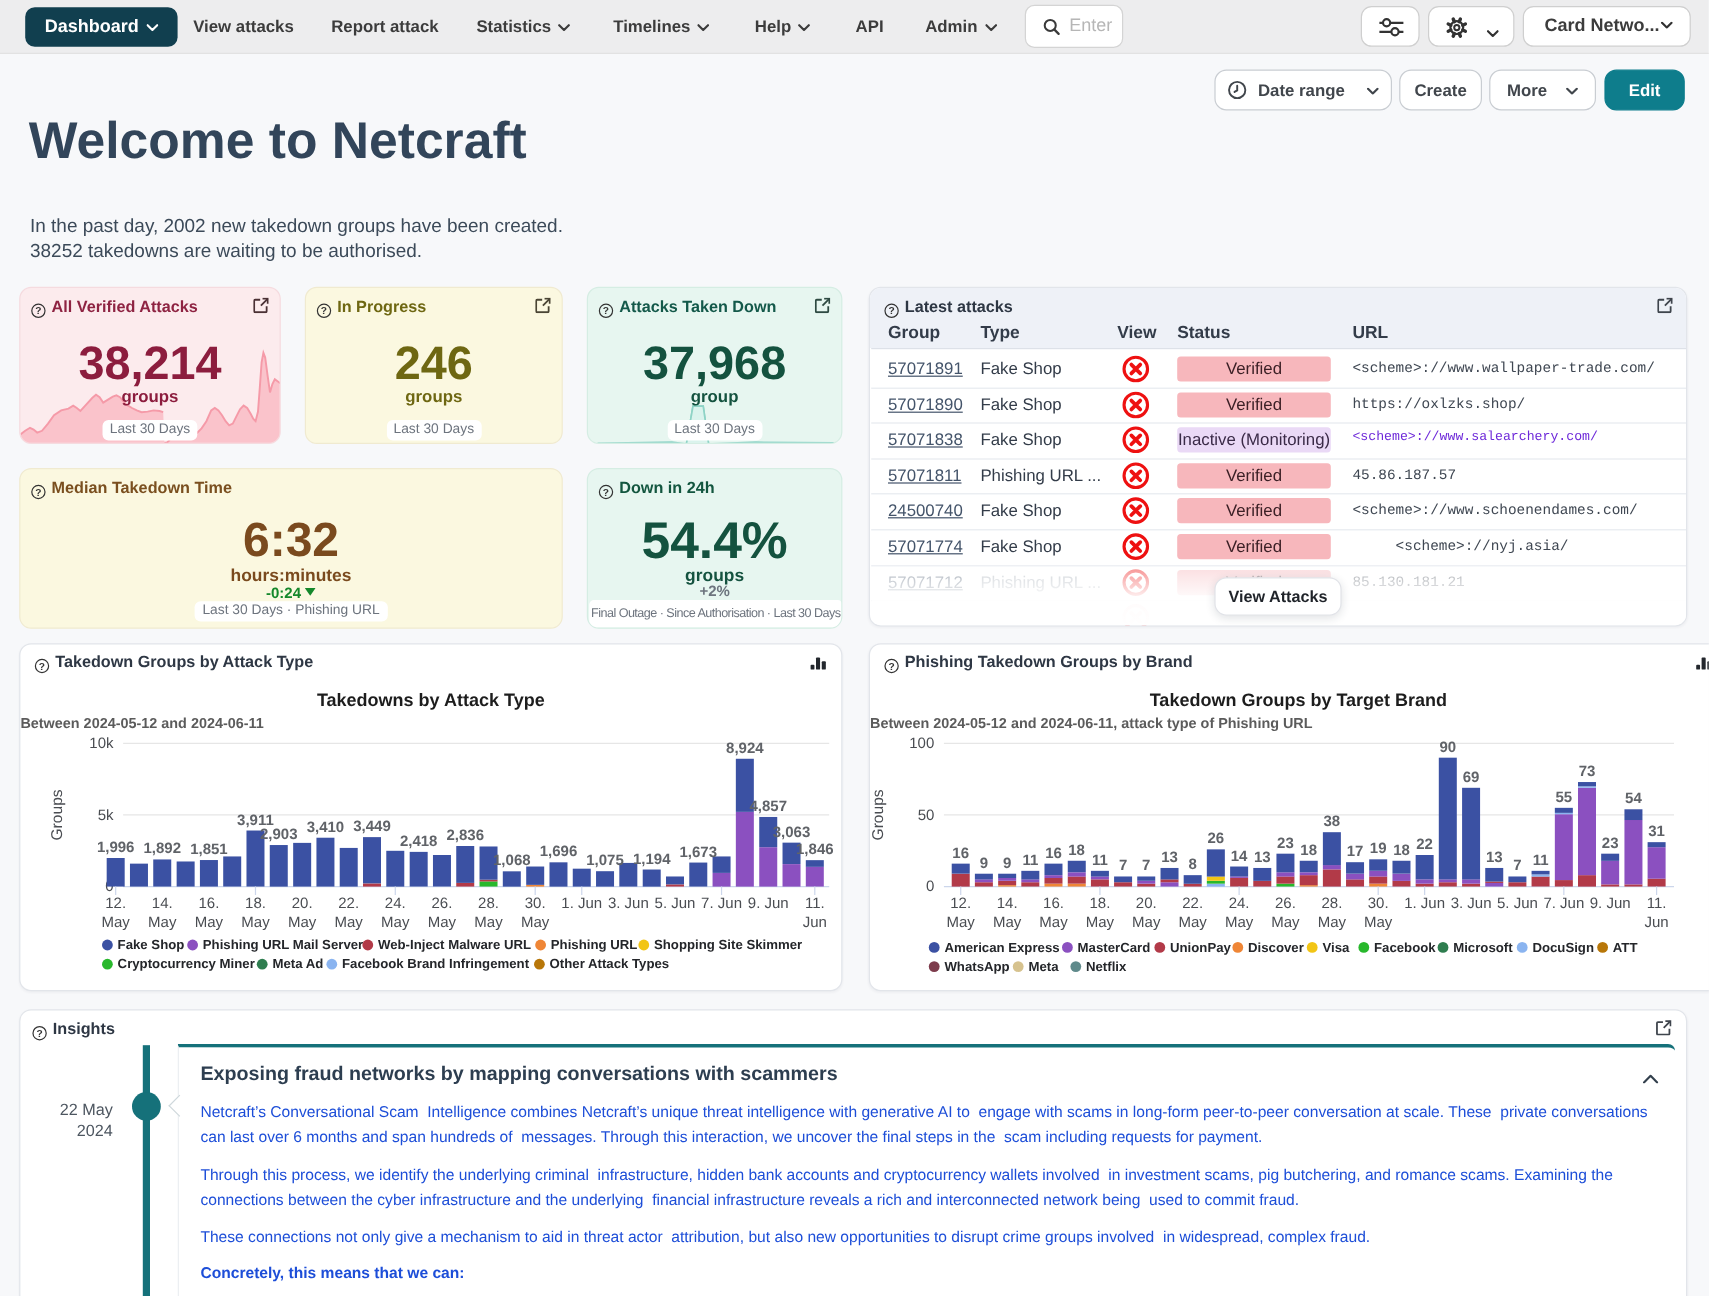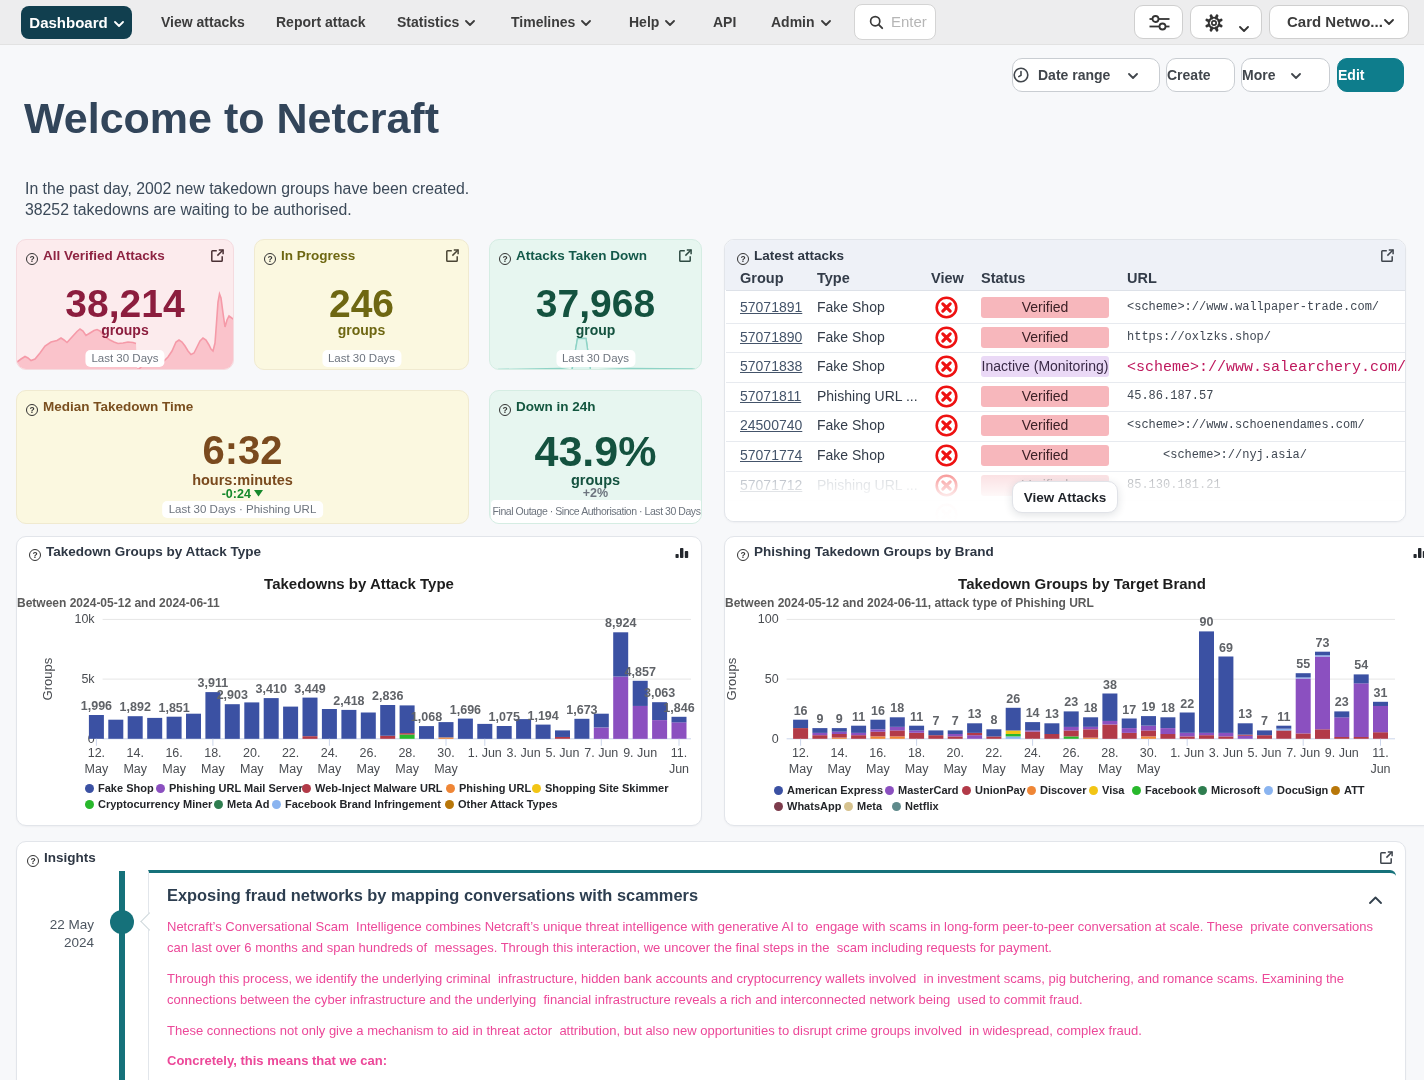--- a/index.html
+++ b/index.html
@@ -2,29 +2,29 @@
 <html><head><meta charset="utf-8">
 <style>
 *{margin:0;padding:0;box-sizing:border-box;}
 html,body{width:1424px;height:1080px;overflow:hidden;background:#f7f8fa;
  font-family:"Liberation Sans",sans-serif;}
 .abs{position:absolute;}
 body{position:relative;}
 
 #nav{position:absolute;left:0;top:0;width:1424px;height:45px;background:#ededee;border-bottom:1px solid #e2e2e2;}
 .navlink{position:absolute;top:0;height:45px;line-height:45px;font-size:14px;font-weight:700;color:#3c3c3c;white-space:nowrap;}
-#dashbtn{position:absolute;left:21px;top:6px;width:111px;height:33px;background:#113f4f;border-radius:8px;color:#fff;
+#dashbtn{position:absolute;left:21px;top:6px;width:127px;height:33px;background:#113f4f;border-radius:8px;color:#fff;
  font-size:15px;font-weight:700;line-height:33px;text-align:center;}
 .chev{display:inline-block;vertical-align:1px;margin-left:6px;}
 .navbtn{position:absolute;top:5px;height:34px;background:#fff;border:1px solid #cfcfcf;border-radius:9px;}
 #search{position:absolute;left:854px;top:4px;width:82px;height:36px;background:#fff;border:1.5px solid #d4d4d4;border-radius:8px;}
 #search span{position:absolute;left:36px;top:8px;font-size:15px;color:#b6b6b6;}
 
 .tbtn{position:absolute;top:58px;height:34px;background:#fff;border:1px solid #c9cdd2;border-radius:10px;
- font-size:14px;font-weight:700;color:#41464c;}
+ font-size:14px;font-weight:700;color:#41464c;text-align:center;}
 
 .card{position:absolute;background:#fff;border:1px solid #e2e5ea;border-radius:10px;box-shadow:0 1px 2px rgba(20,30,50,.04);}
 .scard{position:absolute;border-radius:10px;overflow:hidden;}
 .ctitle{position:absolute;font-size:13.5px;font-weight:700;white-space:nowrap;}
 .qi{display:inline-block;width:12px;height:12px;border:1.3px solid #333;border-radius:50%;color:#333;
  font-size:8.5px;font-weight:700;text-align:center;line-height:10px;vertical-align:-1.5px;margin-right:5px;}
 .bignum{position:absolute;width:100%;text-align:center;font-weight:700;}
 .badge{position:absolute;background:#fff;border-radius:5px;color:#6d747e;font-size:11.5px;text-align:center;white-space:nowrap;}
 
 .th{position:absolute;font-size:14.5px;font-weight:700;color:#333c49;}
@@ -32,21 +32,21 @@
 .grp{color:#44546a;text-decoration:underline;}
 .status{position:absolute;width:128px;height:21px;border-radius:3px;background:#f7b7bc;color:#3c2026;
  font-size:14px;text-align:center;line-height:21px;}
 .rowline{position:absolute;left:1px;height:1px;background:#e7eaef;}
 
 .chtitle{position:absolute;width:100%;text-align:center;font-weight:700;font-size:15px;color:#1d1d1d;}
 .chsub{position:absolute;width:100%;text-align:left;font-weight:700;font-size:12px;color:#5b5b5b;}
 .leg{position:absolute;font-size:11px;font-weight:700;color:#24262a;white-space:nowrap;}
 .leg i{display:inline-block;width:9px;height:9px;border-radius:50%;margin-right:4px;vertical-align:-1px;}
 
-.ip{position:absolute;font-size:13px;color:#ec4899;white-space:nowrap;}
+.ip{position:absolute;font-size:13px;color:#1d4ed8;white-space:nowrap;}
 </style></head><body>
 
 <div id="nav">
 <div id="dashbtn">Dashboard<svg class="chev" width="10" height="6" viewBox="0 0 10 6">
         <path d="M1 1 L5 5 L9 1" fill="none" stroke="#fff" stroke-width="1.8" stroke-linecap="round" stroke-linejoin="round"></path>
       </svg></div>
 <div class="navlink" style="left:161px;">View attacks</div>
 <div class="navlink" style="left:276px;">Report attack</div>
 <div class="navlink" style="left:397px;">Statistics<svg class="chev" width="10" height="6" viewBox="0 0 10 6">
         <path d="M1 1 L5 5 L9 1" fill="none" stroke="#3c3c3c" stroke-width="1.8" stroke-linecap="round" stroke-linejoin="round"></path>
@@ -155,21 +155,21 @@
     <div class="ctitle" style="left:9px;top:8px;color:#7a4f1f;"><span class="qi">?</span>Median Takedown Time</div>
     <div class="bignum" style="top:37px;font-size:40px;color:#7a4a1e;">6:32</div>
     <div class="bignum" style="top:81px;font-size:14.5px;color:#7a4a1e;">hours:minutes</div>
     <div class="bignum" style="top:96px;font-size:12.5px;color:#15882b;">-0:24 <svg width="9" height="7" viewBox="0 0 9 7" style="vertical-align:1px">
         <path d="M0 0 H9 L4.5 6.5 Z" fill="#15882b"></path>
       </svg></div>
     <div class="badge" style="left:50%;transform:translateX(-50%);top:110px;padding:2px 7px 3px;font-size:11.5px;">Last 30 Days · Phishing URL</div>
   </div>
 <div class="scard" style="left:489px;top:390px;width:213px;height:134px;background:#e7f6f0;border:1px solid #d5ede3;">
     <div class="ctitle" style="left:9px;top:8px;color:#13563f;"><span class="qi">?</span>Down in 24h</div>
-    <div class="bignum" style="top:36px;font-size:43px;color:#14523f;">43.9%</div>
+    <div class="bignum" style="top:36px;font-size:43px;color:#14523f;">54.4%</div>
     <div class="bignum" style="top:81px;font-size:14.5px;color:#14523f;">groups</div>
     <div class="bignum" style="top:95px;font-size:12.5px;font-weight:700;color:#6d747e;">+2%</div>
     <div class="badge" style="left:1px;top:109px;width:211px;height:23px;line-height:23px;font-size:10.5px;letter-spacing:-0.45px;border-radius:4px;">Final Outage · Since Authorisation · Last 30 Days</div>
   </div>
 <div class="card" style="left:724px;top:239px;width:682px;height:283px;overflow:hidden;">
     <div style="position:absolute;left:0;top:0;width:100%;height:50px;background:#eef1f7;"></div>
     <div class="ctitle" style="left:12px;top:8px;color:#2e3744;font-size:13.5px;"><span class="qi">?</span>Latest attacks</div>
     <div class="abs" style="right:11px;top:8px;"><svg width="13" height="13" viewBox="0 0 13 13">
         <path d="M11.2 7.2 V11.4 a0.8 0.8 0 0 1-0.8 0.8 H1.6 a0.8 0.8 0 0 1-0.8-0.8 V2.6 a0.8 0.8 0 0 1 0.8-0.8 H5.8" fill="none" stroke="#3f454d" stroke-width="1.5"></path>
         <path d="M7.8 0.9 H12.1 V5.2" fill="none" stroke="#3f454d" stroke-width="1.5"></path>
@@ -204,21 +204,21 @@
     </div>
     <div class="rowline" style="top:112.2px;width:680px;"></div>
     <div class="abs" style="left:0;top:112.2px;width:680px;height:29.6px;">
       <div class="td grp" style="left:15px;top:6px;">57071838</div>
       <div class="td" style="left:92px;top:6px;color:#333c49;">Fake Shop</div>
       <div class="abs" style="left:210px;top:3px;"><svg width="23" height="23" viewBox="0 0 23 23">
           <circle cx="11.5" cy="11.5" r="9.8" fill="none" stroke="#ee1111" stroke-width="2.6"></circle>
           <path d="M7.8 7.8 L15.2 15.2 M15.2 7.8 L7.8 15.2" stroke="#ee1111" stroke-width="3.1" stroke-linecap="round"></path>
         </svg></div>
       <div class="status" style="left:256px;top:4px;background:#ead9f6;color:#3a2a47;">Inactive (Monitoring)</div>
-      <div class="td" style="left:402px;top:7px;font-family:'Liberation Mono',monospace;font-size:15px;color:#be185d;">&lt;scheme&gt;://www.salearchery.com/</div>
+      <div class="td" style="left:402px;top:7px;font-family:'Liberation Mono',monospace;font-size:11px;color:#6d28d9;">&lt;scheme&gt;://www.salearchery.com/</div>
     </div>
     <div class="rowline" style="top:141.8px;width:680px;"></div>
     <div class="abs" style="left:0;top:141.8px;width:680px;height:29.6px;">
       <div class="td grp" style="left:15px;top:6px;">57071811</div>
       <div class="td" style="left:92px;top:6px;color:#333c49;">Phishing URL ...</div>
       <div class="abs" style="left:210px;top:3px;"><svg width="23" height="23" viewBox="0 0 23 23">
           <circle cx="11.5" cy="11.5" r="9.8" fill="none" stroke="#ee1111" stroke-width="2.6"></circle>
           <path d="M7.8 7.8 L15.2 15.2 M15.2 7.8 L7.8 15.2" stroke="#ee1111" stroke-width="3.1" stroke-linecap="round"></path>
         </svg></div>
       <div class="status" style="left:256px;top:4px;">Verified</div>

